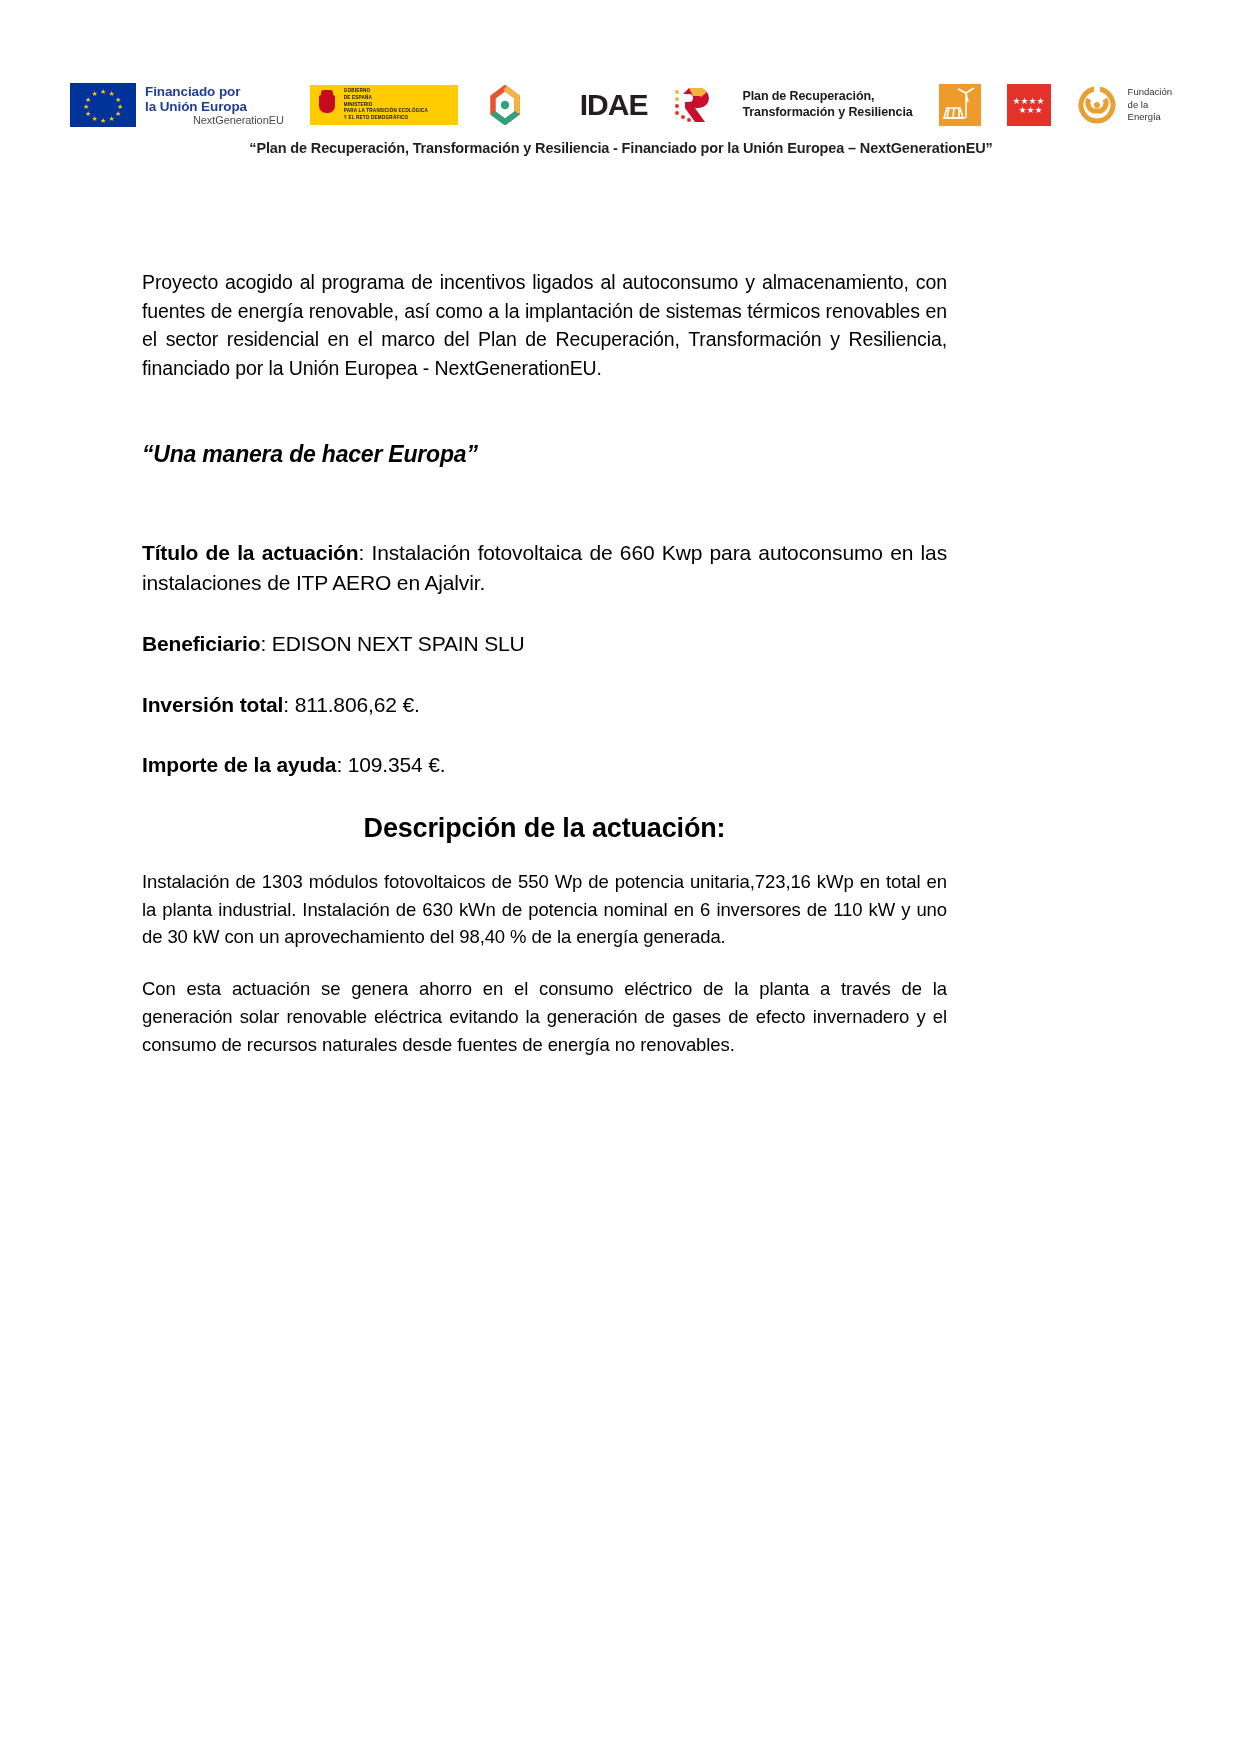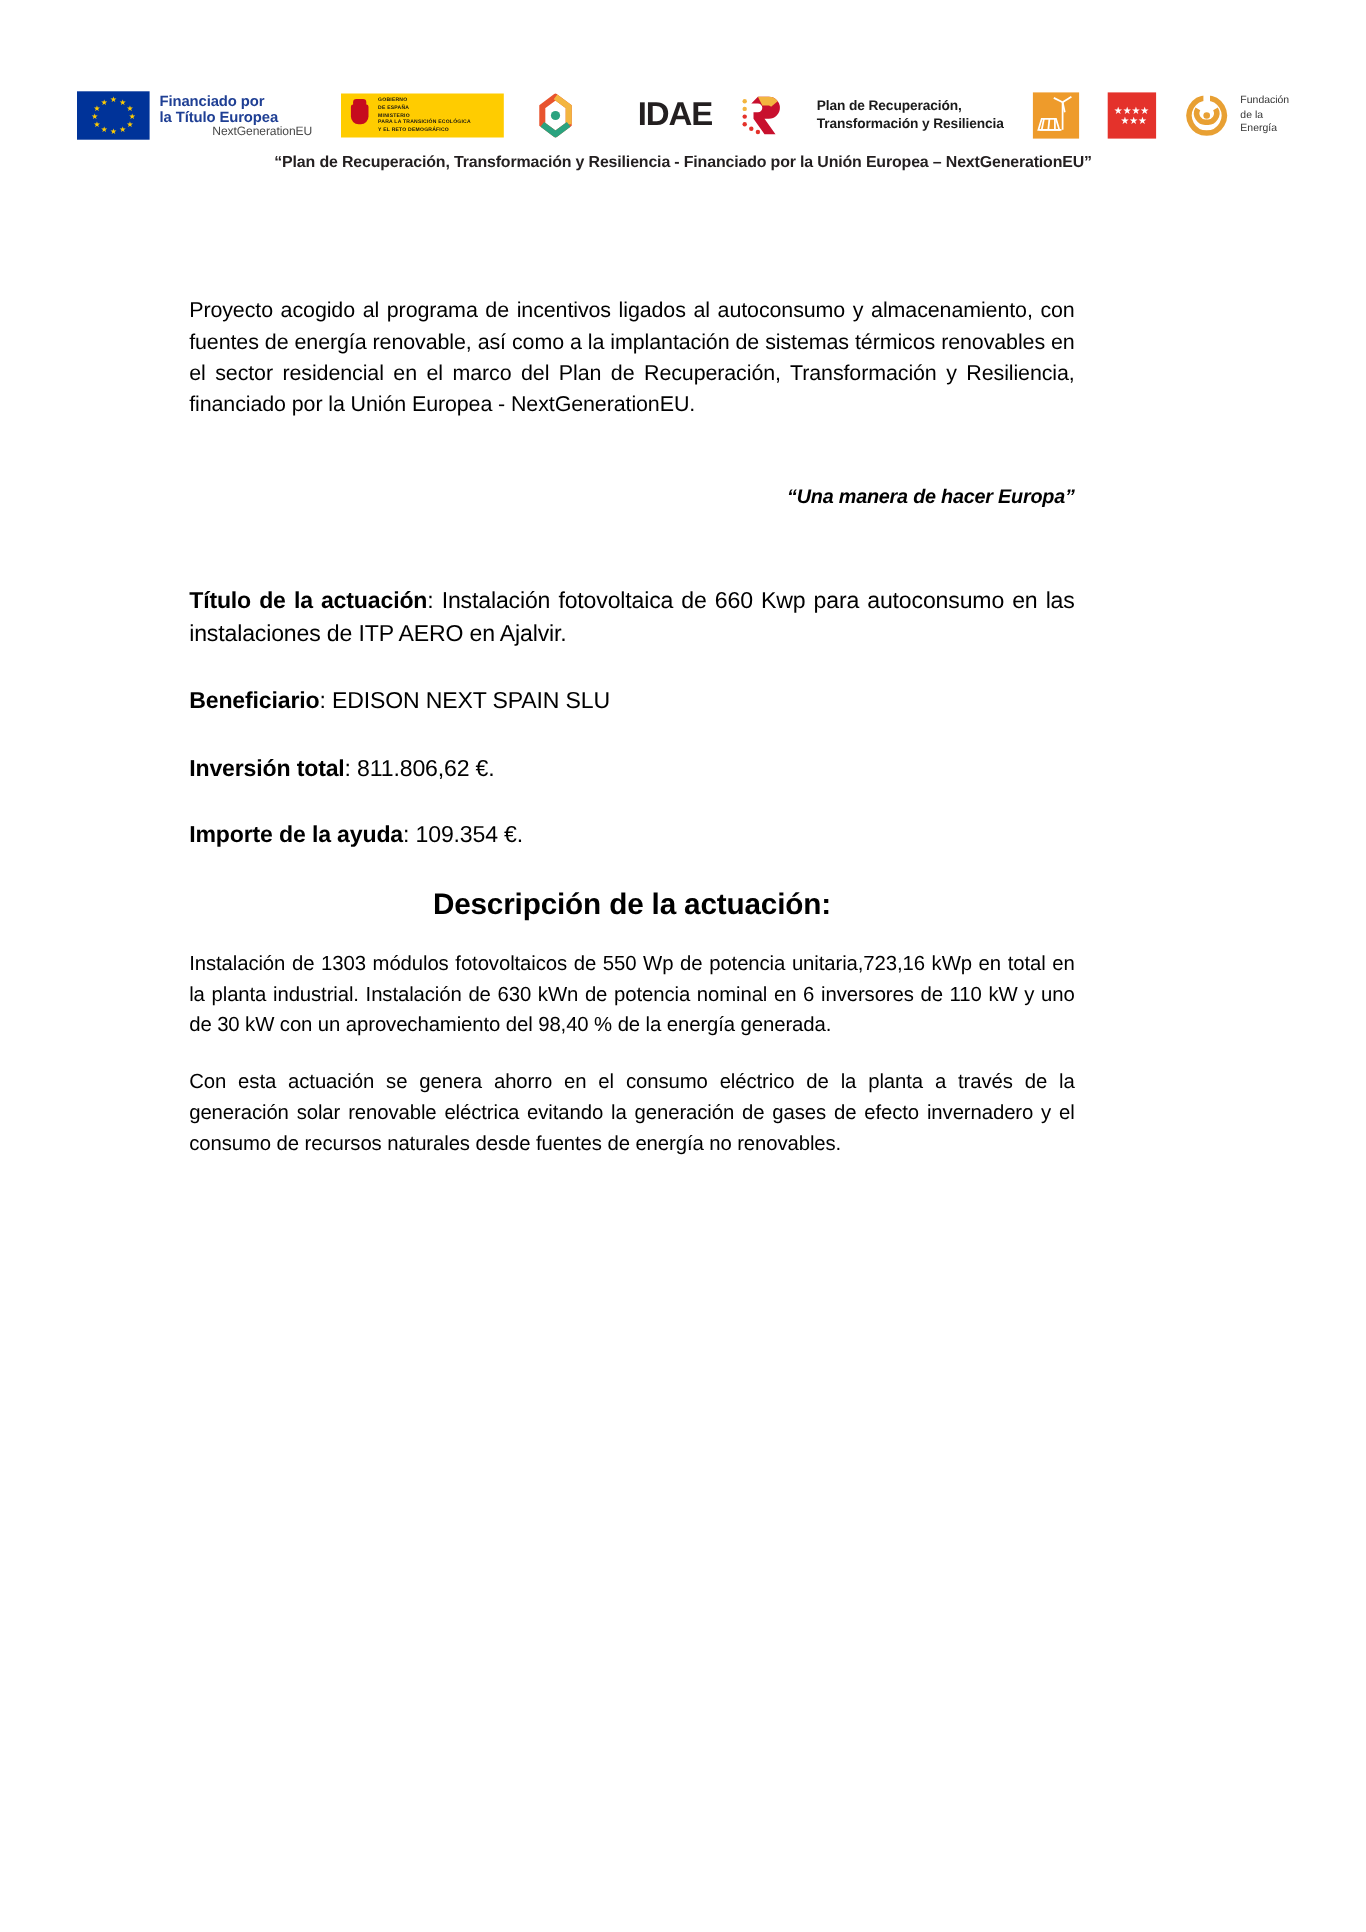--- a/index.html
+++ b/index.html
@@ -195,40 +195,40 @@
     text-align: center;
     font-size: 14.5px;
     font-weight: bold;
     color: #231F20;
     letter-spacing: -0.15px;
   }
 
   
   .content {
     position: absolute;
-    left: 172px;
+    left: 142px;
     top: 268px;
     width: 805px;
   }
   p {
     margin: 0;
   }
   .lead {
     font-size: 19.5px;
     line-height: 1.47;
     text-align: justify;
     text-justify: inter-word;
     letter-spacing: -0.1px;
   }
   .slogan {
     margin-top: 58px;
-    text-align: right;
+    text-align: left;
     font-style: italic;
     font-weight: bold;
-    font-size: 18px;
+    font-size: 23px;
     letter-spacing: -0.2px;
   }
   .field {
     margin-top: 30px;
     font-size: 21px;
     line-height: 1.46;
     letter-spacing: -0.15px;
   }
   .field.titulo {
     margin-top: 70px;
@@ -272,21 +272,21 @@
           <span class="star" style="left:38.5px;top:32px;">★</span>
           <span class="star" style="left:30px;  top:34px;">★</span>
           <span class="star" style="left:21.5px;top:32px;">★</span>
           <span class="star" style="left:15px;  top:27px;">★</span>
           <span class="star" style="left:13px;  top:20px;">★</span>
           <span class="star" style="left:15px;  top:12.5px;">★</span>
           <span class="star" style="left:21.5px;top:7px;">★</span>
         </div>
         <div class="eu-text">
           <div class="l1">Financiado por</div>
-          <div class="l2">la Título Europea</div>
+          <div class="l2">la Unión Europa</div>
           <div class="l3">NextGenerationEU</div>
         </div>
       </div>
 
       <div class="logo miteco">
         <div class="crest">
           <div class="crown"></div>
           <div class="shield"></div>
         </div>
         <div class="mtxt">

